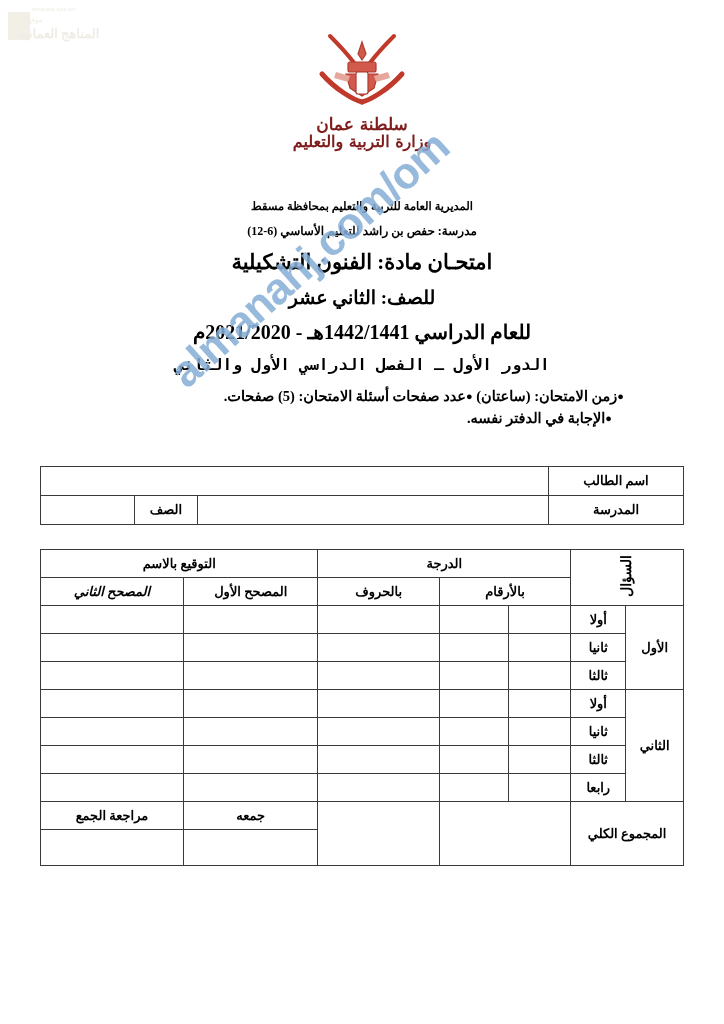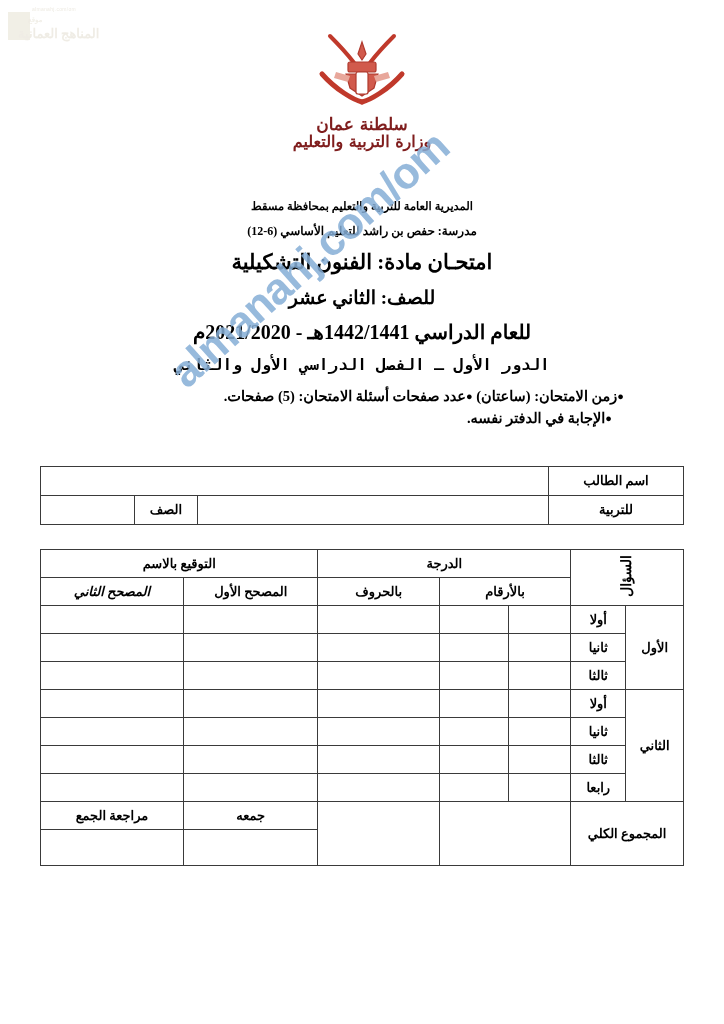--- a/index.html
+++ b/index.html
@@ -191,21 +191,21 @@
     </div>
   </div>
 
   <table id="student-table">
     <tbody>
       <tr>
         <td class="lbl">اسم الطالب</td>
         <td colspan="3"></td>
       </tr>
       <tr>
-        <td class="lbl">للتربية</td>
+        <td class="lbl">المدرسة</td>
         <td style="width:342px"></td>
         <td style="width:54px">الصف</td>
         <td></td>
       </tr>
     </tbody>
   </table>
 
   <table id="grades-table">
     <tbody>
 

